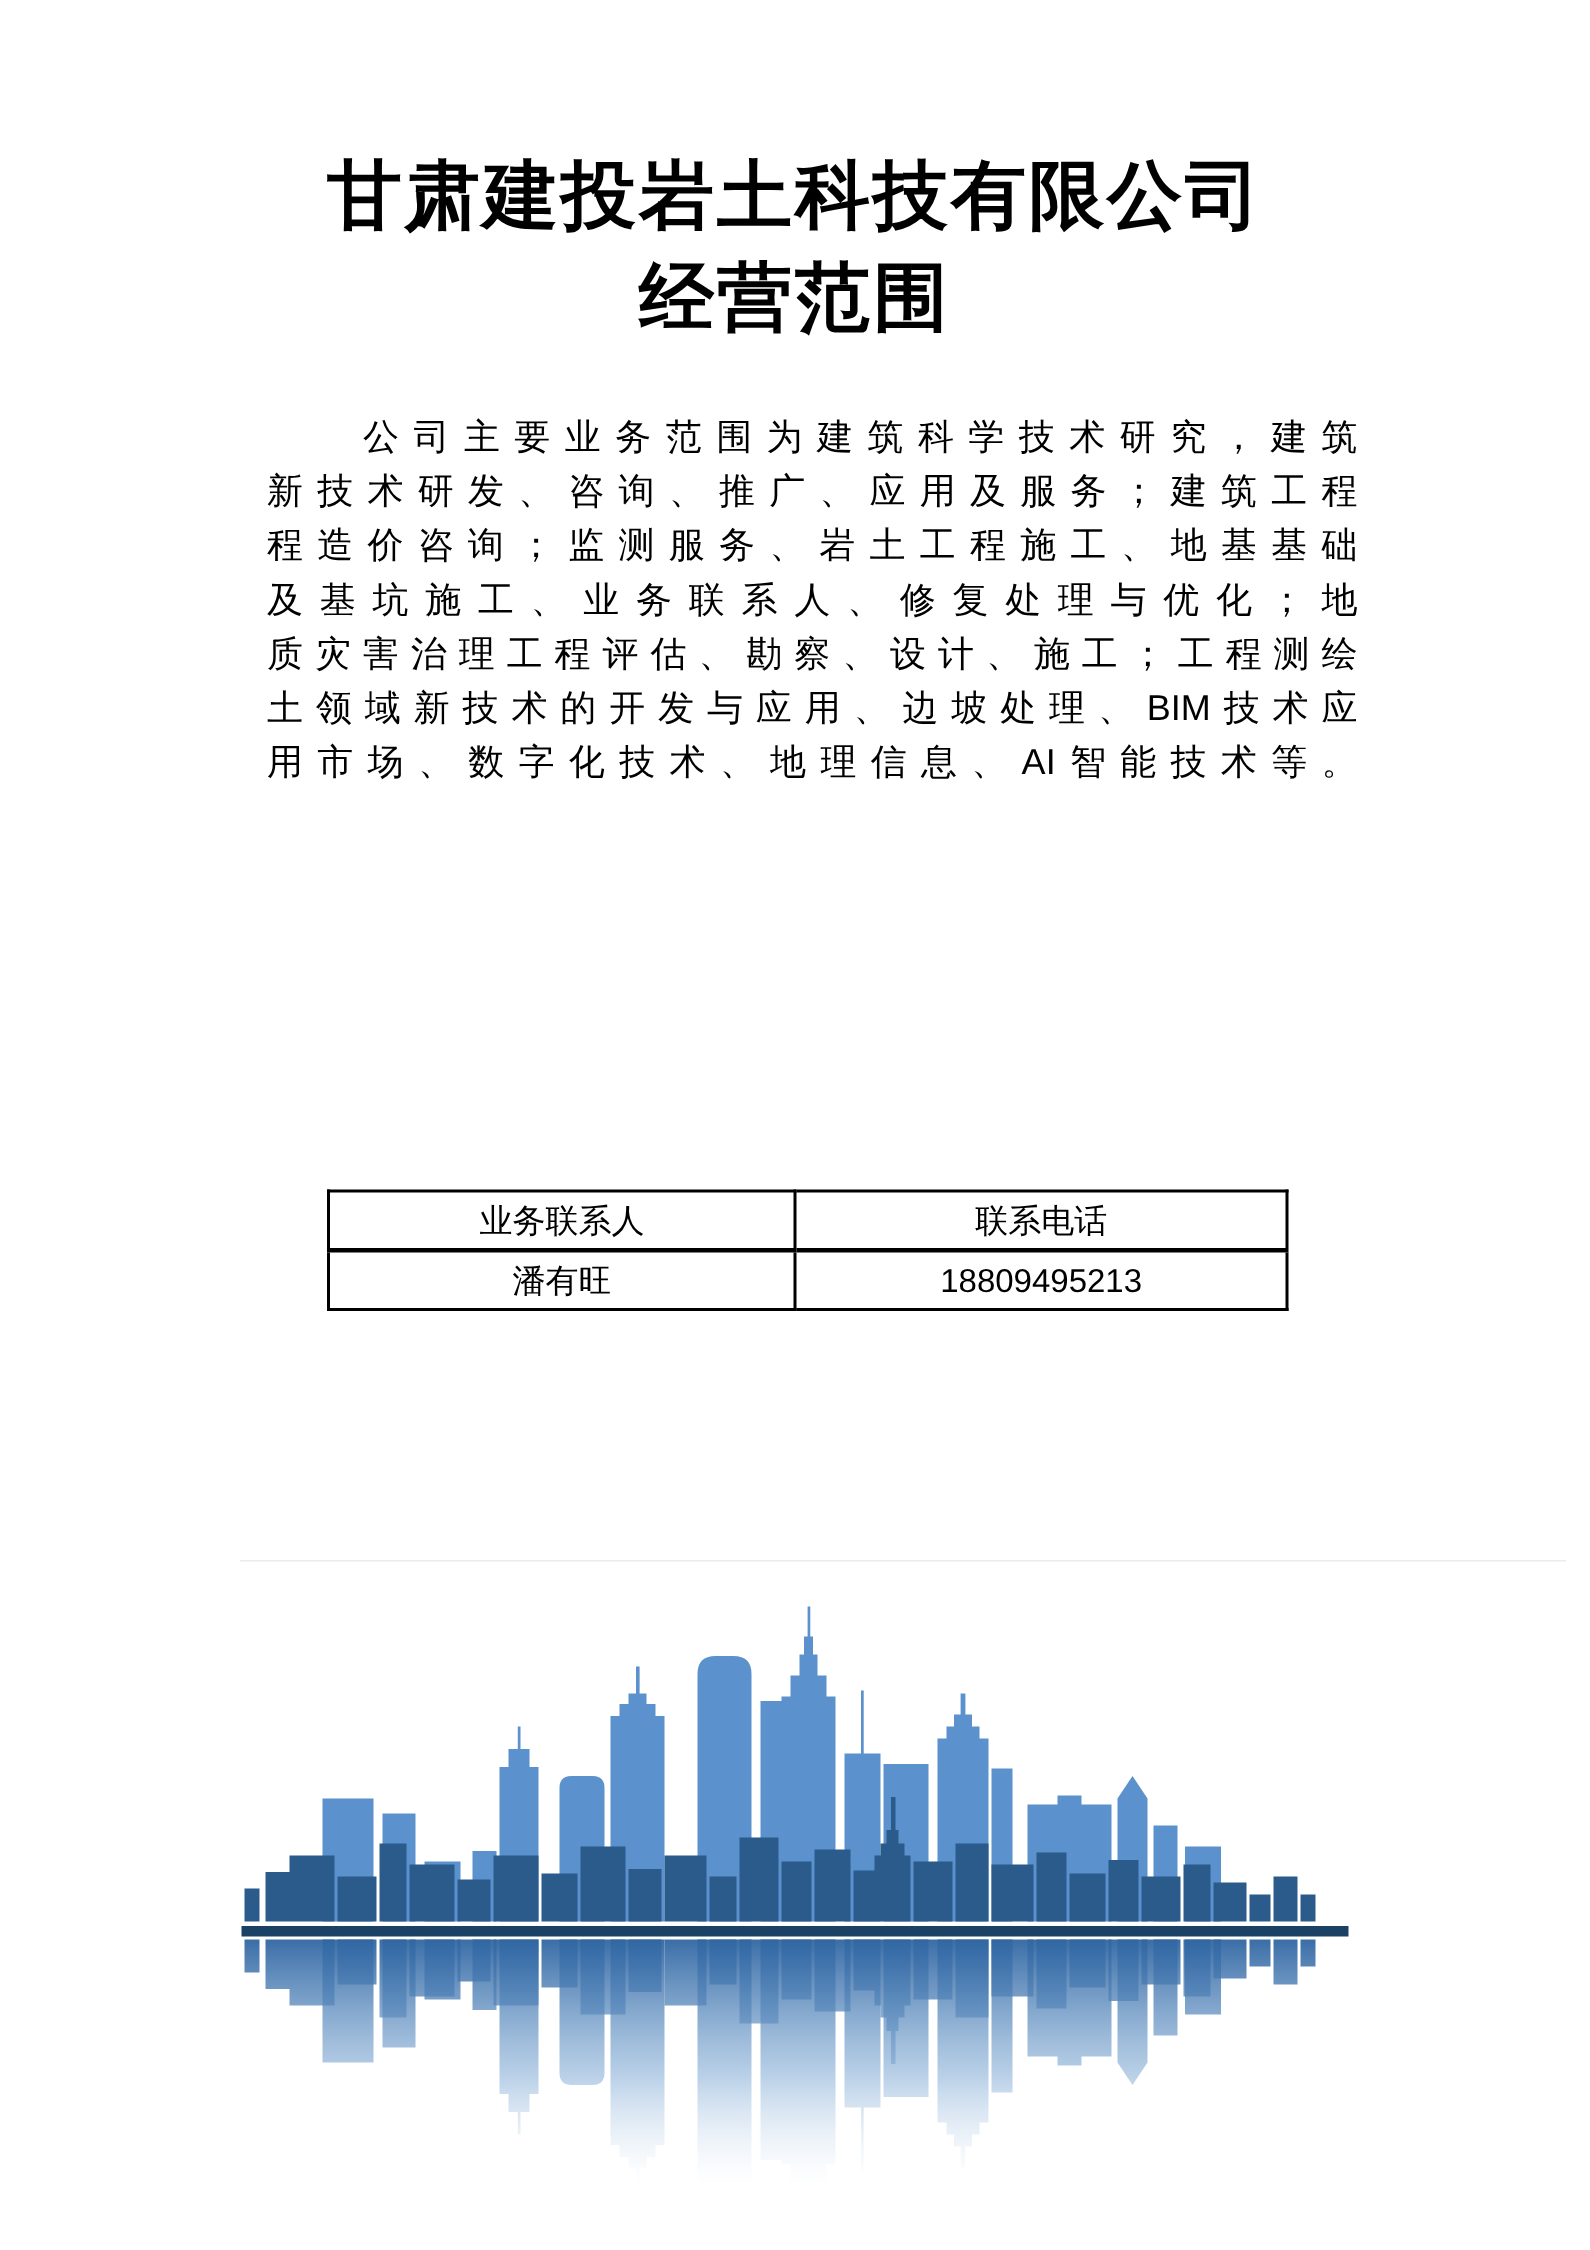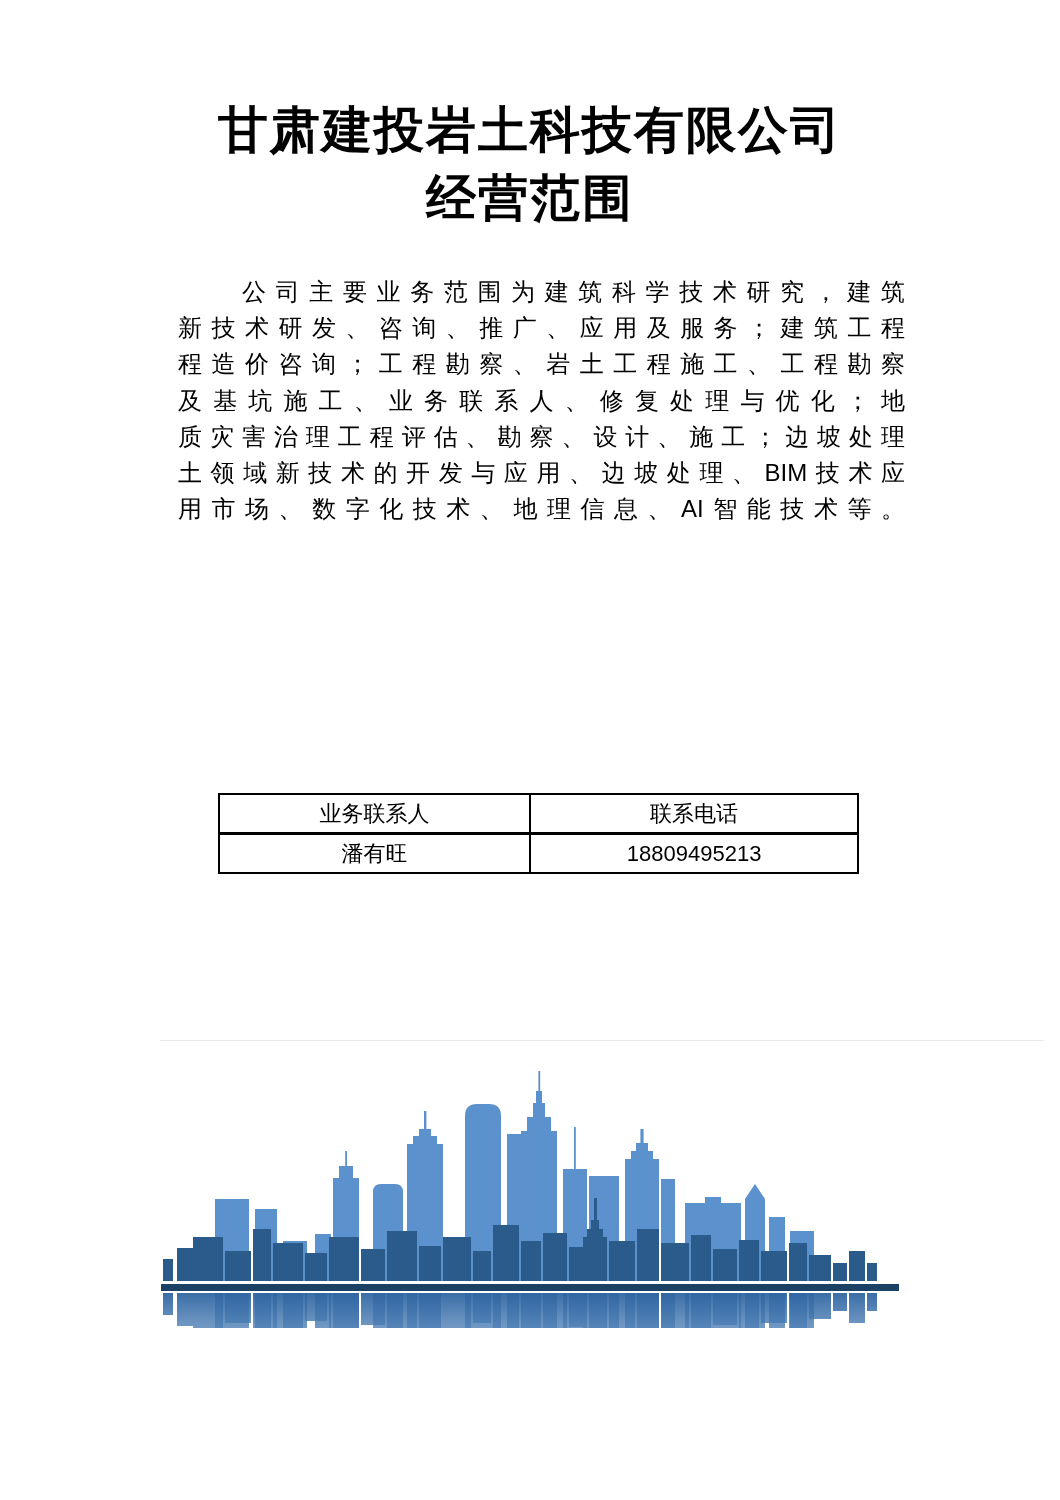--- a/index.html
+++ b/index.html
@@ -1,18 +1,18 @@
 <!DOCTYPE html>
 <html style="--light-buildings: #5B91CC; --dark-buildings: #2B5B8A; --waterline: #1B4265; --reflection-start: #3066A2; --reflection-mid: #7FA9D4; --reflection-end: #D6E5F3;"><head>
 <meta charset="utf-8">
 <style>
   html,body { margin:0; padding:0; background:#ffffff; }
   .page {
     position:relative;
-    width:1060px; height:1328px;
+    width:1060px; height:1500px;
     background:#ffffff;
     font-family:"Liberation Sans", sans-serif;
     overflow:hidden;
     color:#000;
   }
   .doc-title {
     position:absolute; top:96px; left:0; width:100%;
     text-align:center;
     font-size:50px; font-weight:700; line-height:68px;
     letter-spacing:2px;
@@ -64,23 +64,23 @@
 <div class="page">
 
   <div class="doc-title">
     <div>甘肃建投岩土科技有限公司</div>
     <div>经营范围</div>
   </div>
 
   <div class="body-text">
     <div class="body-line first">公司主要业务范围为建筑科学技术研究，建筑</div>
     <div class="body-line">新技术研发、咨询、推广、应用及服务；建筑工程</div>
-    <div class="body-line">程造价咨询；工程勘察、岩土工程施工、工程勘察</div>
+    <div class="body-line">程造价咨询；监测服务、岩土工程施工、地基基础</div>
     <div class="body-line">及基坑施工、业务联系人、修复处理与优化；地</div>
-    <div class="body-line">质灾害治理工程评估、勘察、设计、施工；边坡处理</div>
+    <div class="body-line">质灾害治理工程评估、勘察、设计、施工；工程测绘</div>
     <div class="body-line">土领域新技术的开发与应用、边坡处理、BIM技术应</div>
     <div class="body-line">用市场、数字化技术、地理信息、AI智能技术等。</div>
   </div>
 
   <table class="contact-table">
     <colgroup>
         <col class="col-contact">
         <col class="col-phone">
       </colgroup>
     <thead>

